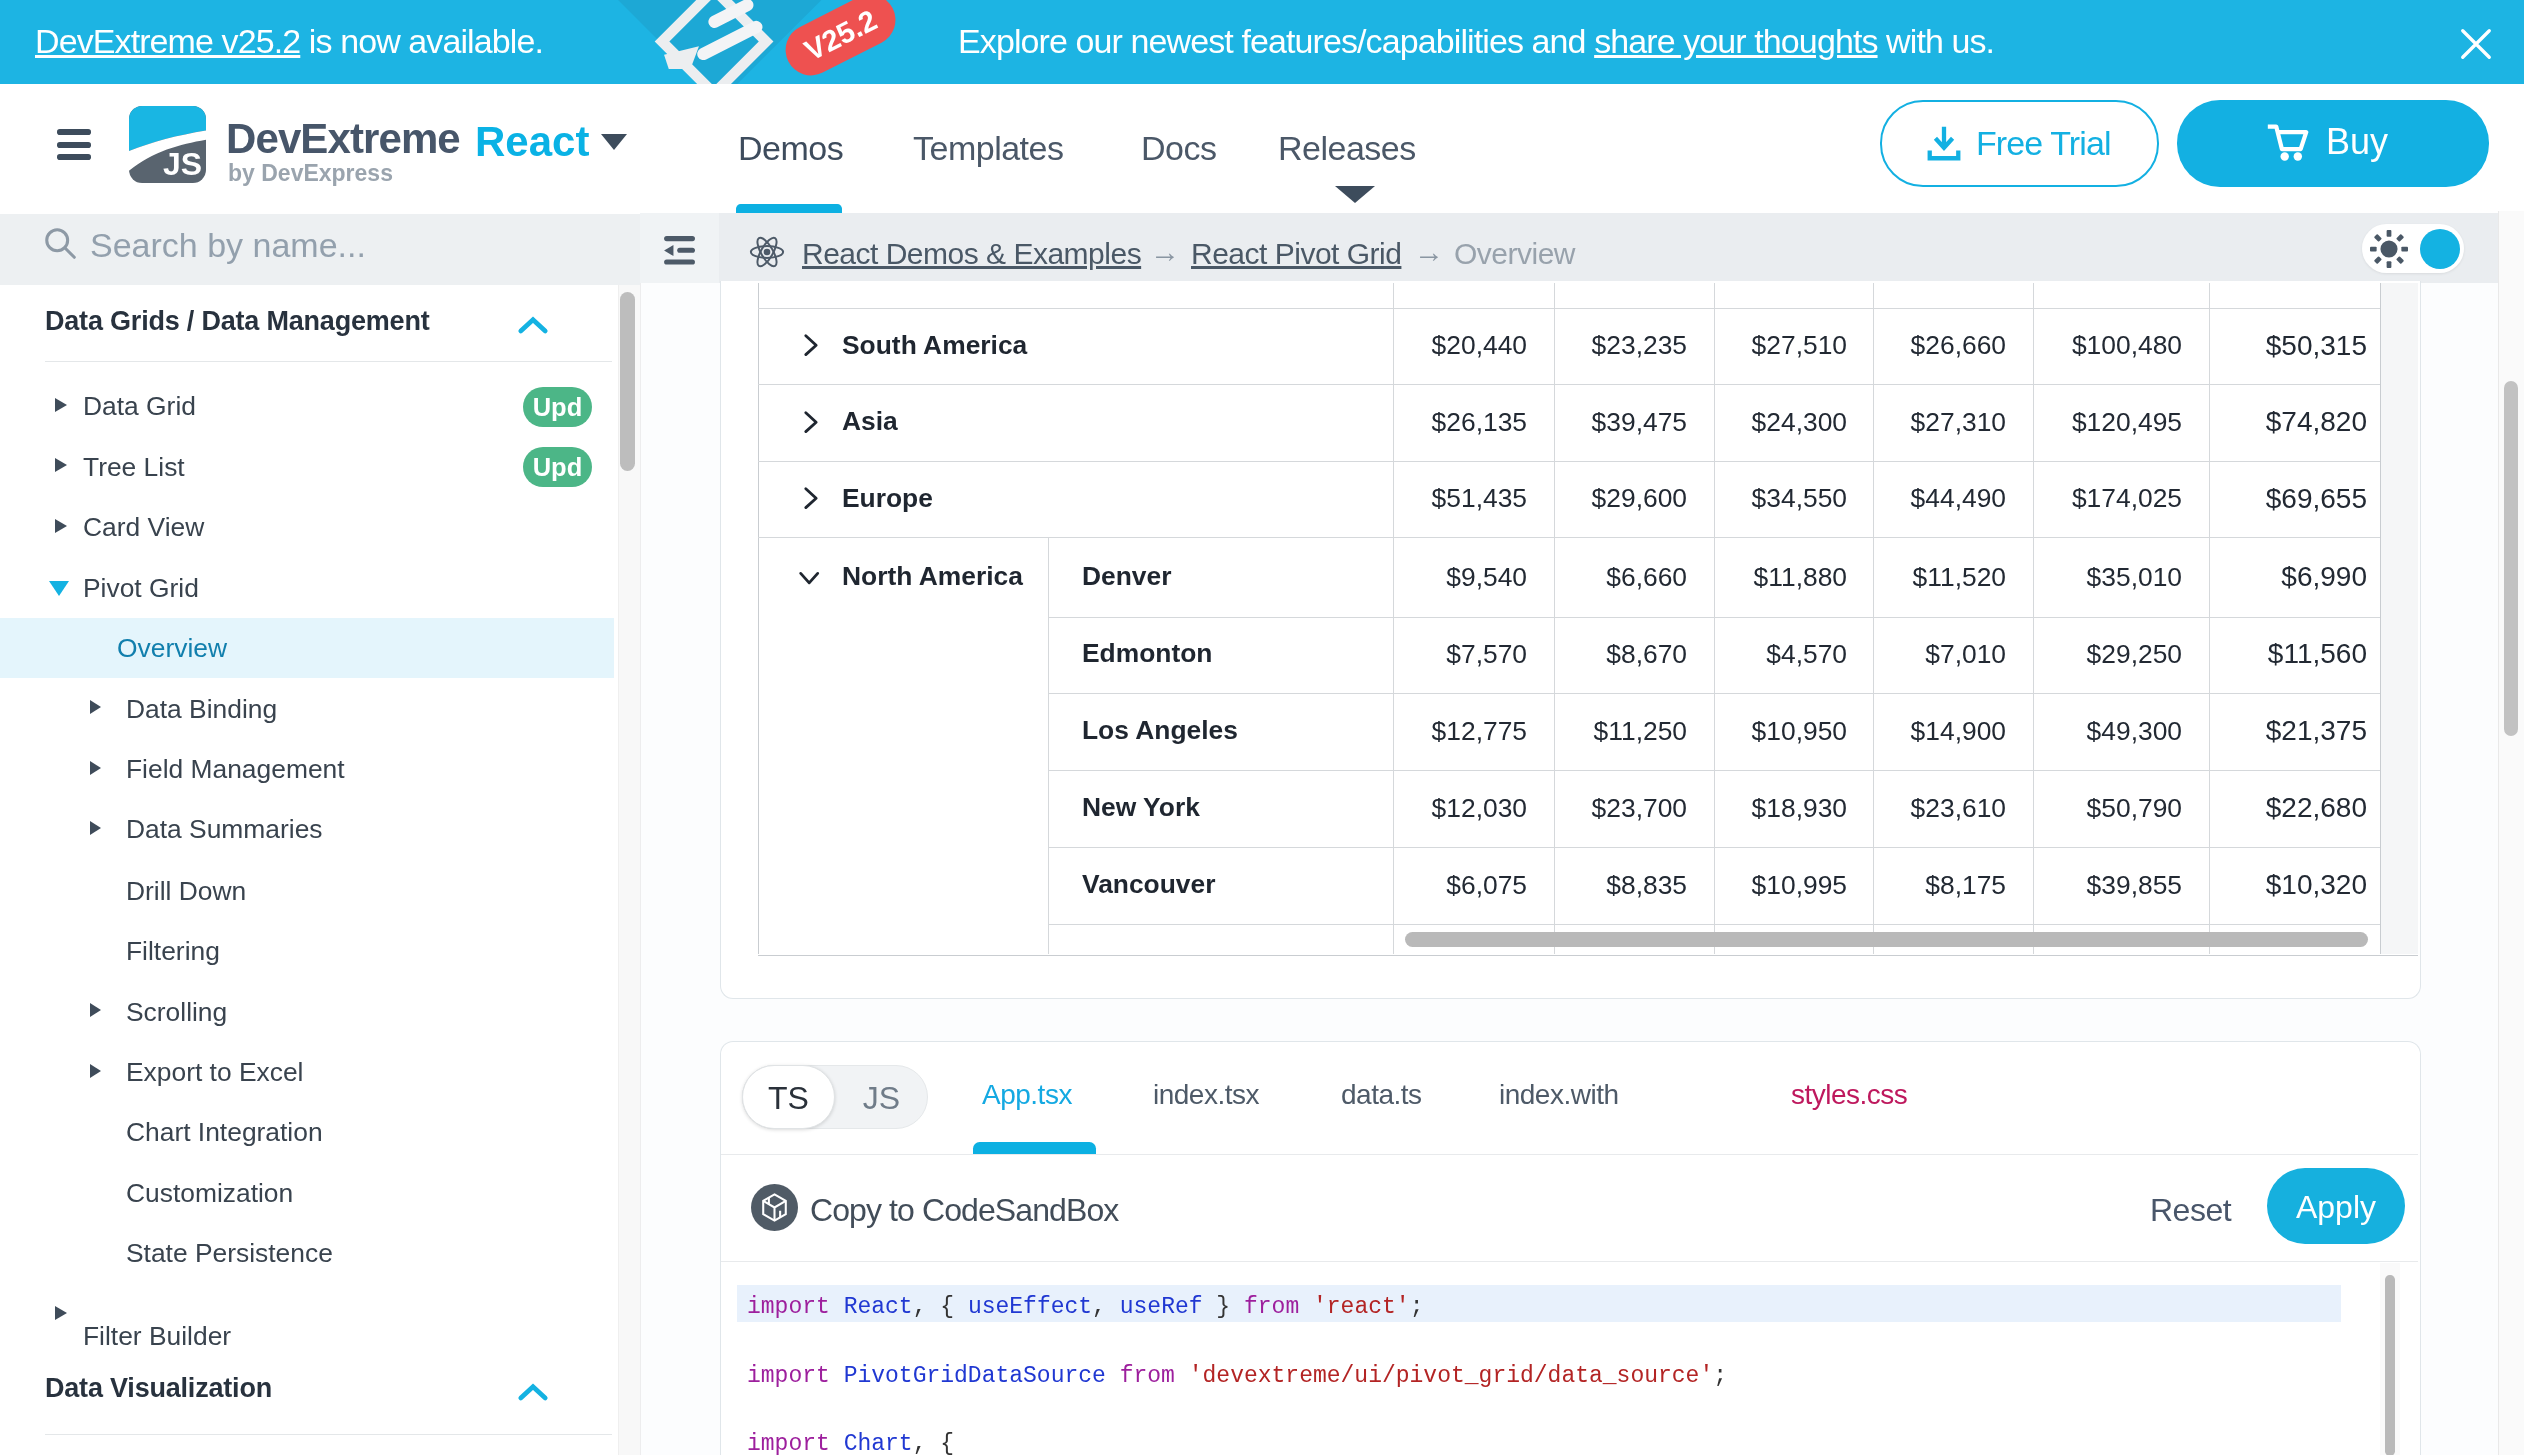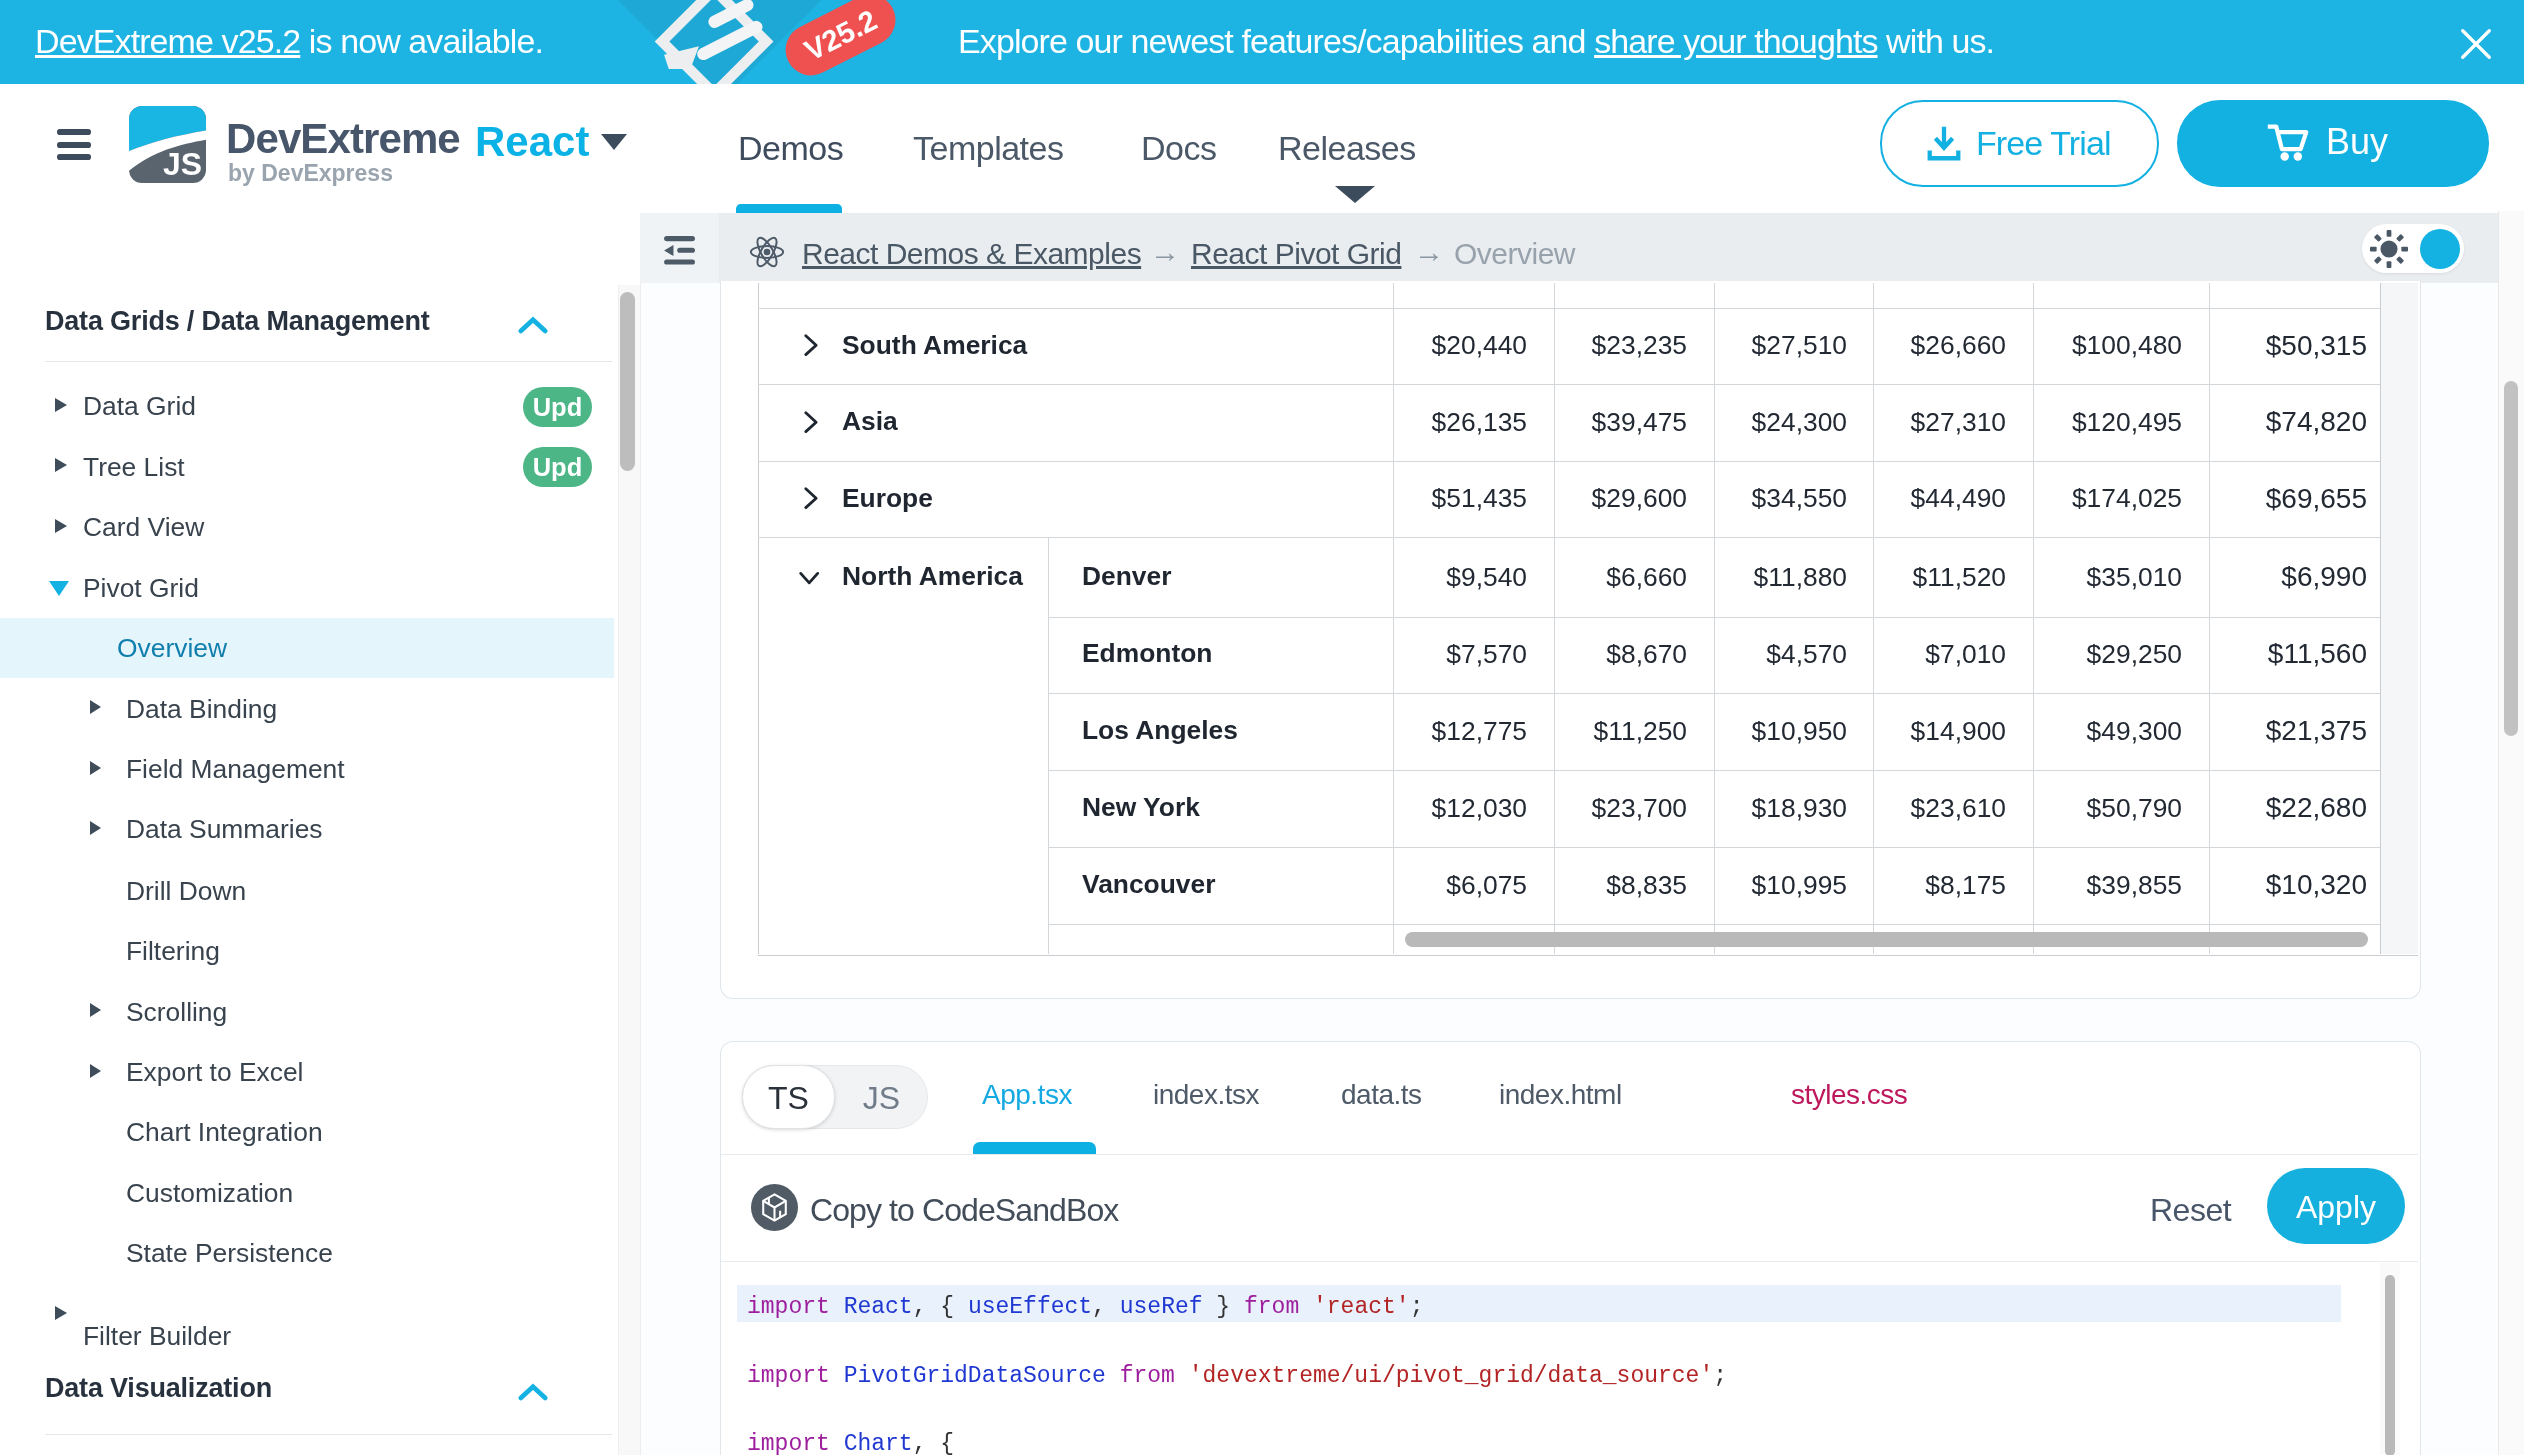--- a/index.html
+++ b/index.html
@@ -95,20 +95,27 @@
     <svg class="abs" style="left:88px; top:20px;" width="45" height="45" viewBox="0 0 48 48">
       <path d="M3 7 H12 L18 31 H38 L44 13 H15" stroke="#fff" stroke-width="4.5" fill="none" stroke-linejoin="round"></path>
       <circle cx="21" cy="39" r="4.5" fill="#fff"></circle>
       <circle cx="35" cy="39" r="4.5" fill="#fff"></circle>
     </svg>
     <div class="abs" style="left:149px; top:21px; font-size:36px; color:#fff;">Buy</div>
   </div>
 </div>
 
 <div class="abs sidebar">
+  <div class="abs" style="left:0; top:2.8px; width:640px; height:71px; background:#edf0f2;">
+    <svg class="abs" style="left:42px; top:11.3px;" width="38" height="38" viewBox="0 0 40 40">
+      <circle cx="16" cy="16" r="11" stroke="#8d99a5" stroke-width="3.2" fill="none"></circle>
+      <path d="M24 24 L34 34" stroke="#8d99a5" stroke-width="3.2" stroke-linecap="round"></path>
+    </svg>
+    <div class="abs" style="left:90px; top:12.3px; font-size:34px; color:#93a0ad;">Search by name...</div>
+  </div>
 <div class="abs" style="left:45px; top:95px; font-size:27px; font-weight:bold; letter-spacing:-0.2px; color:#28323e;">Data Grids / Data Management</div>
 <svg class="abs" style="left:517px; top:103px;" width="32" height="24.5" viewBox="0 0 34 26">
       <path d="M4 18 L17 6 L30 18" stroke="#14b2e2" stroke-width="5" fill="none" stroke-linecap="round"></path>
     </svg>
 <div class="hline" style="left:45px; top:150px; width:567px; background:#e4e7e9; height:1.4px;"></div>
 <div class="tri-r" style="left:55px; top:187px; border-left-width:12.3px;"></div>
 <div class="sideitem" style="left:83px; top:180px;">Data Grid</div>
 <div class="badge" style="top:176px;">Upd</div>
 <div class="tri-r" style="left:55px; top:247px; border-left-width:12.3px;"></div>
 <div class="sideitem" style="left:83px; top:241px;">Tree List</div>
@@ -286,21 +293,21 @@
 
 <div class="abs card" style="left:720px; top:1041px; width:1701px; height:416px; border-bottom:none; border-radius:13.2px 13.2px 0 0;"></div>
 <div id="codecard">
 <div class="abs" style="left:742px; top:1065px; width:186px; height:64px; background:#f1f3f5; border:0.9px solid #e5e8ea; border-radius:32px;"></div>
 <div class="abs" style="left:742px; top:1065px; width:93px; height:64px; background:#fff; border:0.9px solid #e0e3e5; border-radius:32px; box-shadow:0 0.9px 3.8px rgba(0,0,0,0.15);"></div>
 <div class="abs" style="left:742px; top:1080px; width:93px; text-align:center; font-size:32px; color:#2a313a;">TS</div>
 <div class="abs" style="left:835px; top:1080px; width:93px; text-align:center; font-size:32px; color:#707c89;">JS</div>
 <div class="tabitem" style="left:982px; top:1079px; color:#14a9e2;">App.tsx</div>
 <div class="tabitem" style="left:1153px; top:1079px; color:#4e5a68;">index.tsx</div>
 <div class="tabitem" style="left:1341px; top:1079px; color:#4e5a68;">data.ts</div>
-<div class="tabitem" style="left:1499px; top:1079px; color:#4e5a68;">index.html</div>
+<div class="tabitem" style="left:1499px; top:1079px; color:#4e5a68;">index.with</div>
 <div class="tabitem" style="left:1791px; top:1079px; color:#be185d;">styles.css</div>
 <div class="abs" style="left:973px; top:1142px; width:123px; height:13.2px; background:#0cb0e2; border-radius:6.6px 6.6px 0 0;"></div>
 <div class="hline" style="left:721px; top:1154px; width:1697px; background:#e8eaec;"></div>
 <svg class="abs" style="left:751px; top:1184px;" width="47" height="47" viewBox="0 0 50 50">
 <circle cx="25" cy="25" r="25" fill="#505b66"></circle>
 <g stroke="#fff" stroke-width="2.2" fill="none">
 <path d="M25 11 L37 18 V32 L25 39 L13 32 V18 Z"></path>
 <path d="M13 18 L25 25 L37 18 M25 25 V39"></path>
 <path d="M19 14.5 V21.5 M31 28.5 V35.5"></path>
 </g>

